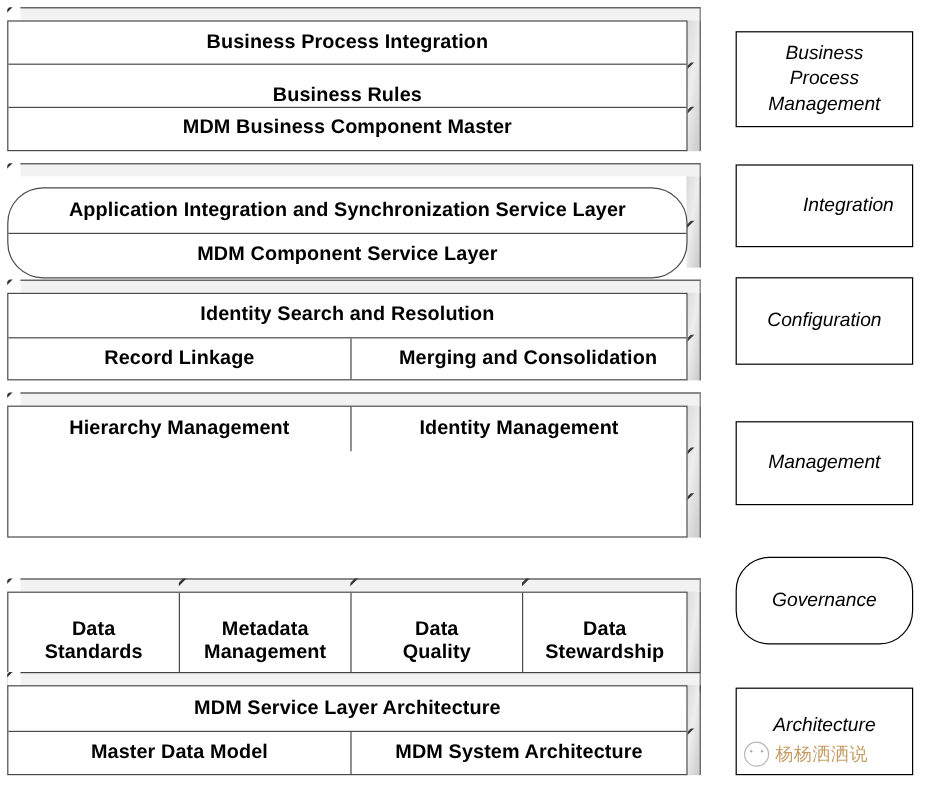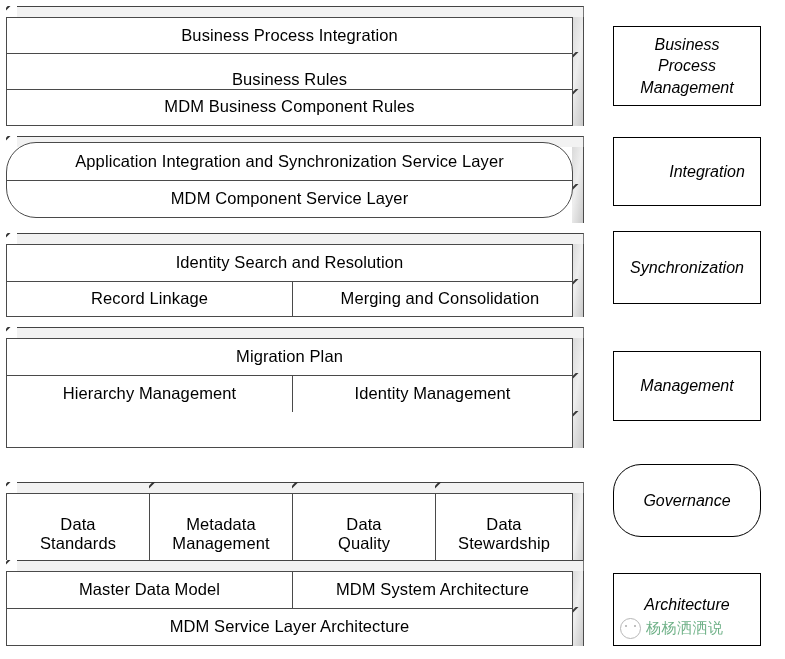--- a/index.html
+++ b/index.html
@@ -20,20 +20,21 @@
     position: absolute;
     left: 0; top: 0;
     width: 785px;
     height: 659px;
   }
 
   
   .group {
     position: absolute;
     box-sizing: border-box;
+    font-weight: bold;
   }
   
   .bevel-top {
     position: absolute;
     left: 0;
     top: 0;
     height: 11px;
     box-sizing: border-box;
     background: #ffffff;
   }
@@ -186,21 +187,21 @@
     width: 2.4px;
     height: 2.4px;
     border-radius: 50%;
     background: #7a7a7a;
     top: 5.5px;
   }
   .watermark .wm-face::before { left: 4px; }
   .watermark .wm-face::after  { right: 4px; }
   .watermark .wm-text {
     font-size: 15px;
-    color: #15803d;
+    color: #a16207;
     letter-spacing: 0.5px;
     font-family: Liberation Mono, monospace;
   }
 </style>
 </head>
 <body>
 
 <div id="canvas">
 
   <div class="group" style="left:6px; top:6px; width:590px; height:120px;">
@@ -212,33 +213,33 @@
     <div class="side-seam" style="left:566px; top:46px;"></div>
     <div class="side-seam" style="left:566px; top:83px;"></div>
     <div class="front" style="top:11px; width:567px; height:109px;">
       <div class="row" style="height:35px;">
         <div class="cell" style="flex:1 1 100%;">Business Process Integration</div>
       </div>
       <div class="row" style="height:36px;align-items:flex-end;">
         <div class="cell" style="flex:1 1 100%;">Business Rules</div>
       </div>
       <div class="row" style="height:35px;">
-        <div class="cell" style="flex:1 1 100%;">MDM Business Component Rules</div>
+        <div class="cell" style="flex:1 1 100%;">MDM Business Component Master</div>
       </div>
     </div>
   </div>
 
   <div class="group" style="left:6px; top:136px; width:590px; height:87px;">
     <div class="bevel-top" style="width:578px;">
       <div class="slab"></div>
       <div class="diag"></div>
     </div>
     <div class="side" style="left:566px; top:11px; height:76px;"></div>
     <div class="side-seam" style="left:566px; top:48px;"></div>
-    <div class="front" style="top:6px; width:567px; height:76px;border-radius:30px;">
+    <div class="front" style="top:20px; width:567px; height:76px;border-radius:30px;">
       <div class="row" style="height:37px;">
         <div class="cell" style="flex:1 1 100%;">Application Integration and Synchronization Service Layer</div>
       </div>
       <div class="row" style="height:37px;">
         <div class="cell" style="flex:1 1 100%;">MDM Component Service Layer</div>
       </div>
     </div>
   </div>
 
   <div class="group" style="left:6px; top:233px; width:590px; height:84px;">
@@ -261,23 +262,20 @@
 
   <div class="group" style="left:6px; top:327px; width:590px; height:121px;">
     <div class="bevel-top" style="width:578px;">
       <div class="slab"></div>
       <div class="diag"></div>
     </div>
     <div class="side" style="left:566px; top:11px; height:110px;"></div>
     <div class="side-seam" style="left:566px; top:46px;"></div>
     <div class="side-seam" style="left:566px; top:84px;"></div>
     <div class="front" style="top:11px; width:567px; height:110px;">
-      <div class="row" style="height:36px;">
-        <div class="cell" style="flex:1 1 100%;">Migration Plan</div>
-      </div>
       <div class="row" style="height:37px;">
         <div class="cell" style="flex:0 0 285px;">Hierarchy Management</div>
         <div class="cell" style="flex:1 1 auto;">Identity Management</div>
       </div>
     </div>
   </div>
 
   <div class="group" style="left:6px; top:482px; width:590px; height:94px;">
     <div class="bevel-top" style="width:578px;">
       <div class="slab"></div>
@@ -302,37 +300,37 @@
   </div>
 
   <div class="group" style="left:6px; top:560px; width:590px; height:86px;">
     <div class="bevel-top" style="width:578px;">
       <div class="slab"></div>
       <div class="diag"></div>
     </div>
     <div class="side" style="left:566px; top:11px; height:75px;"></div>
     <div class="side-seam" style="left:566px; top:47px;"></div>
     <div class="front" style="top:11px; width:567px; height:75px;">
+      <div class="row" style="height:37px;">
+        <div class="cell" style="flex:1 1 100%;">MDM Service Layer Architecture</div>
+      </div>
       <div class="row" style="height:36px;">
         <div class="cell" style="flex:0 0 285px;">Master Data Model</div>
         <div class="cell" style="flex:1 1 auto;">MDM System Architecture</div>
       </div>
-      <div class="row" style="height:37px;">
-        <div class="cell" style="flex:1 1 100%;">MDM Service Layer Architecture</div>
-      </div>
     </div>
   </div>
 
   <div class="cat-box" style="left:613px; top:26px; width:148px; height:80px;">Business
 Process
 Management</div>
 
   <div class="cat-box" style="left:613px; top:137px; width:148px; height:69px;padding-left:40px;">Integration</div>
 
-  <div class="cat-box" style="left:613px; top:231px; width:148px; height:73px;">Synchronization</div>
+  <div class="cat-box" style="left:613px; top:231px; width:148px; height:73px;">Configuration</div>
 
   <div class="cat-box" style="left:613px; top:351px; width:148px; height:70px;">Management</div>
 
   <div class="cat-box" style="left:613px; top:464px; width:148px; height:73px;border-radius:28px;">Governance</div>
 
   <div class="cat-box" style="left:613px; top:573px; width:148px; height:73px; align-items:flex-start; padding-top:20px;">Architecture</div>
 
   <div class="watermark">
     <div class="wm-face"></div>
     <div class="wm-text">杨杨洒洒说</div>

